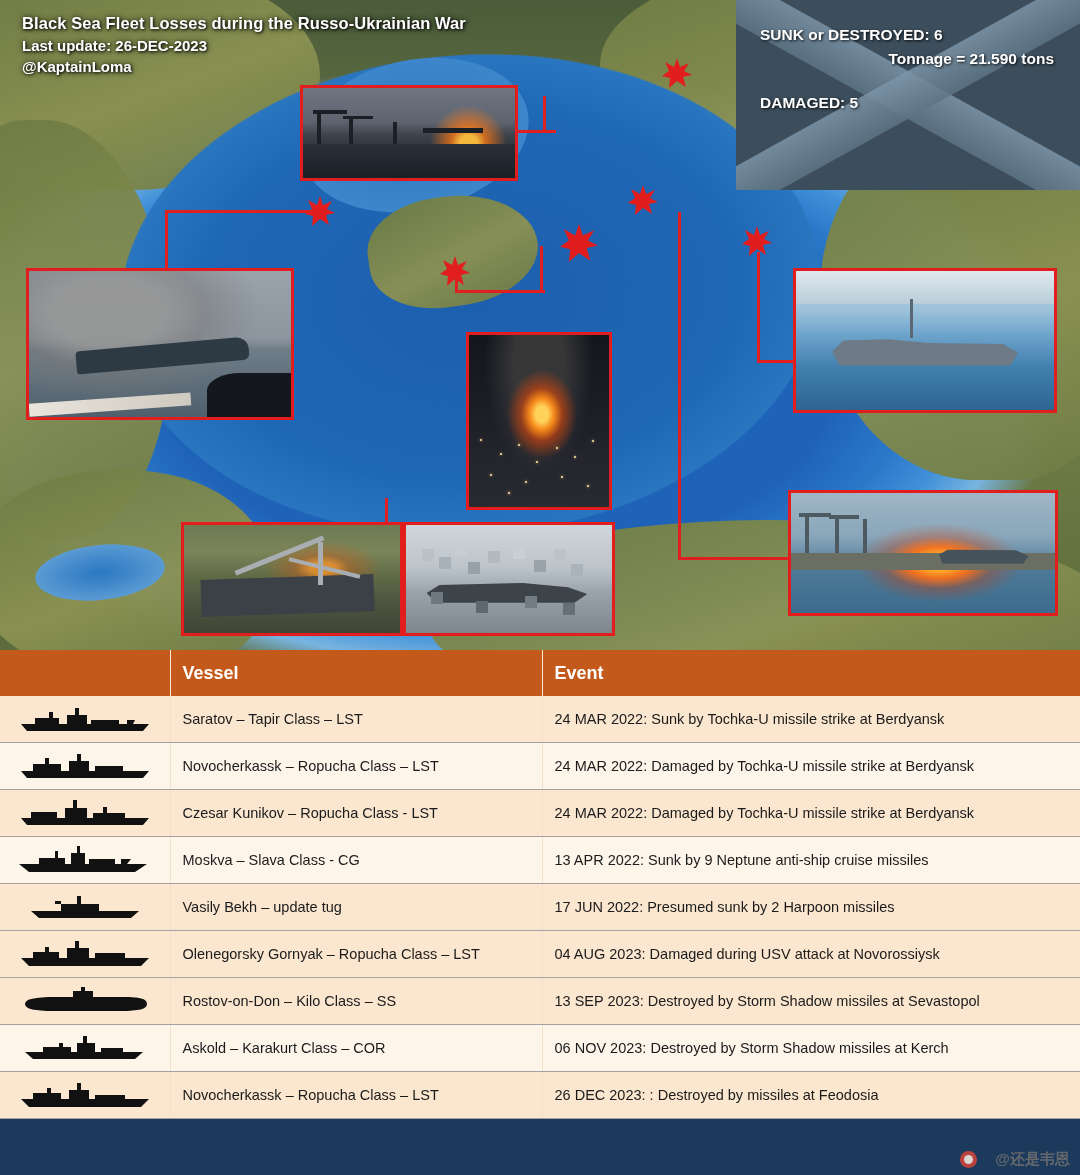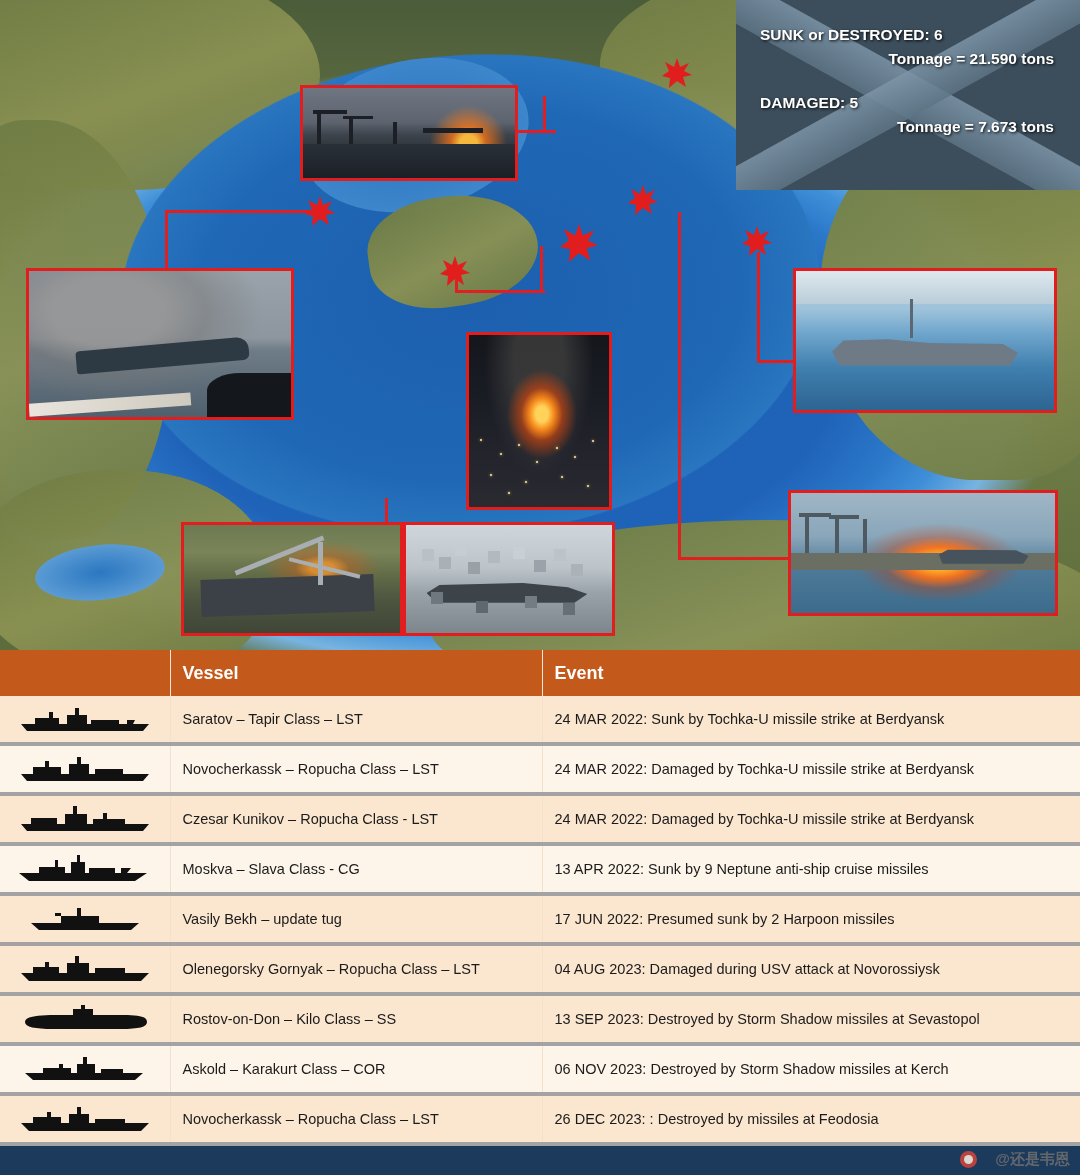--- a/index.html
+++ b/index.html
@@ -284,21 +284,21 @@
     height: 26px;
   }
   table.losses col.c-icon { width: 170px; }
   table.losses col.c-vessel { width: 372px; }
   table.losses col.c-event { width: 538px; }
   table.losses td {
     font-size: 14.5px;
     color: #1b1b1b;
     padding: 8px 12px;
     border-right: 1px solid #f3e1cc;
-    border-bottom: 4px solid #a3a3a3;
+    border-bottom: 1px solid #a3a3a3;
     vertical-align: middle;
     height: 28px;
     overflow: hidden;
     white-space: nowrap;
   }
   table.losses tr.odd td { background: #fbe6cf; }
   table.losses tr.even td { background: #fdf5ea; }
   td.icon-cell { padding: 2px 6px; text-align: center; }
   td.icon-cell svg { display: inline-block; vertical-align: middle; }
   .watermark {
@@ -338,29 +338,33 @@
     <div class="landmass land-sw"></div>
     <div class="landmass land-ne"></div>
     <div class="landmass land-e"></div>
     <div class="landmass land-se"></div>
     <div class="sea sea-main"></div>
     <div class="sea sea-azov"></div>
     <div class="landmass land-crimea"></div>
     <div class="sea sea-marmara"></div>
   </div>
 
+  <div class="map-title-block">
+    <div class="map-title">Black Sea Fleet Losses during the Russo-Ukrainian War</div>
+    <div class="map-sub">Last update: 26-DEC-2023</div>
+    <div class="map-handle">@KaptainLoma</div>
+  </div>
 
   <div class="stats-panel">
     <div class="cross"></div>
     <div class="cross2"></div>
     <div class="stats-text">
       <div class="stats-line1">SUNK or DESTROYED: 6</div>
       <div class="stats-line2">Tonnage = 21.590 tons</div>
       <div class="stats-line3">DAMAGED: 5</div>
-      <div class="stats-line4">Tonnage = 7.673 tons</div>
     </div>
   </div>
 
   <div class="conn v" style="left:543px; top:96px; height:36px;"></div>
   <div class="conn h" style="left:516px; top:130px; width:40px;"></div>
 
   <div class="conn h" style="left:165px; top:210px; width:150px;"></div>
   <div class="conn v" style="left:165px; top:210px; height:62px;"></div>
 
   <div class="conn v" style="left:540px; top:246px; height:46px;"></div>

